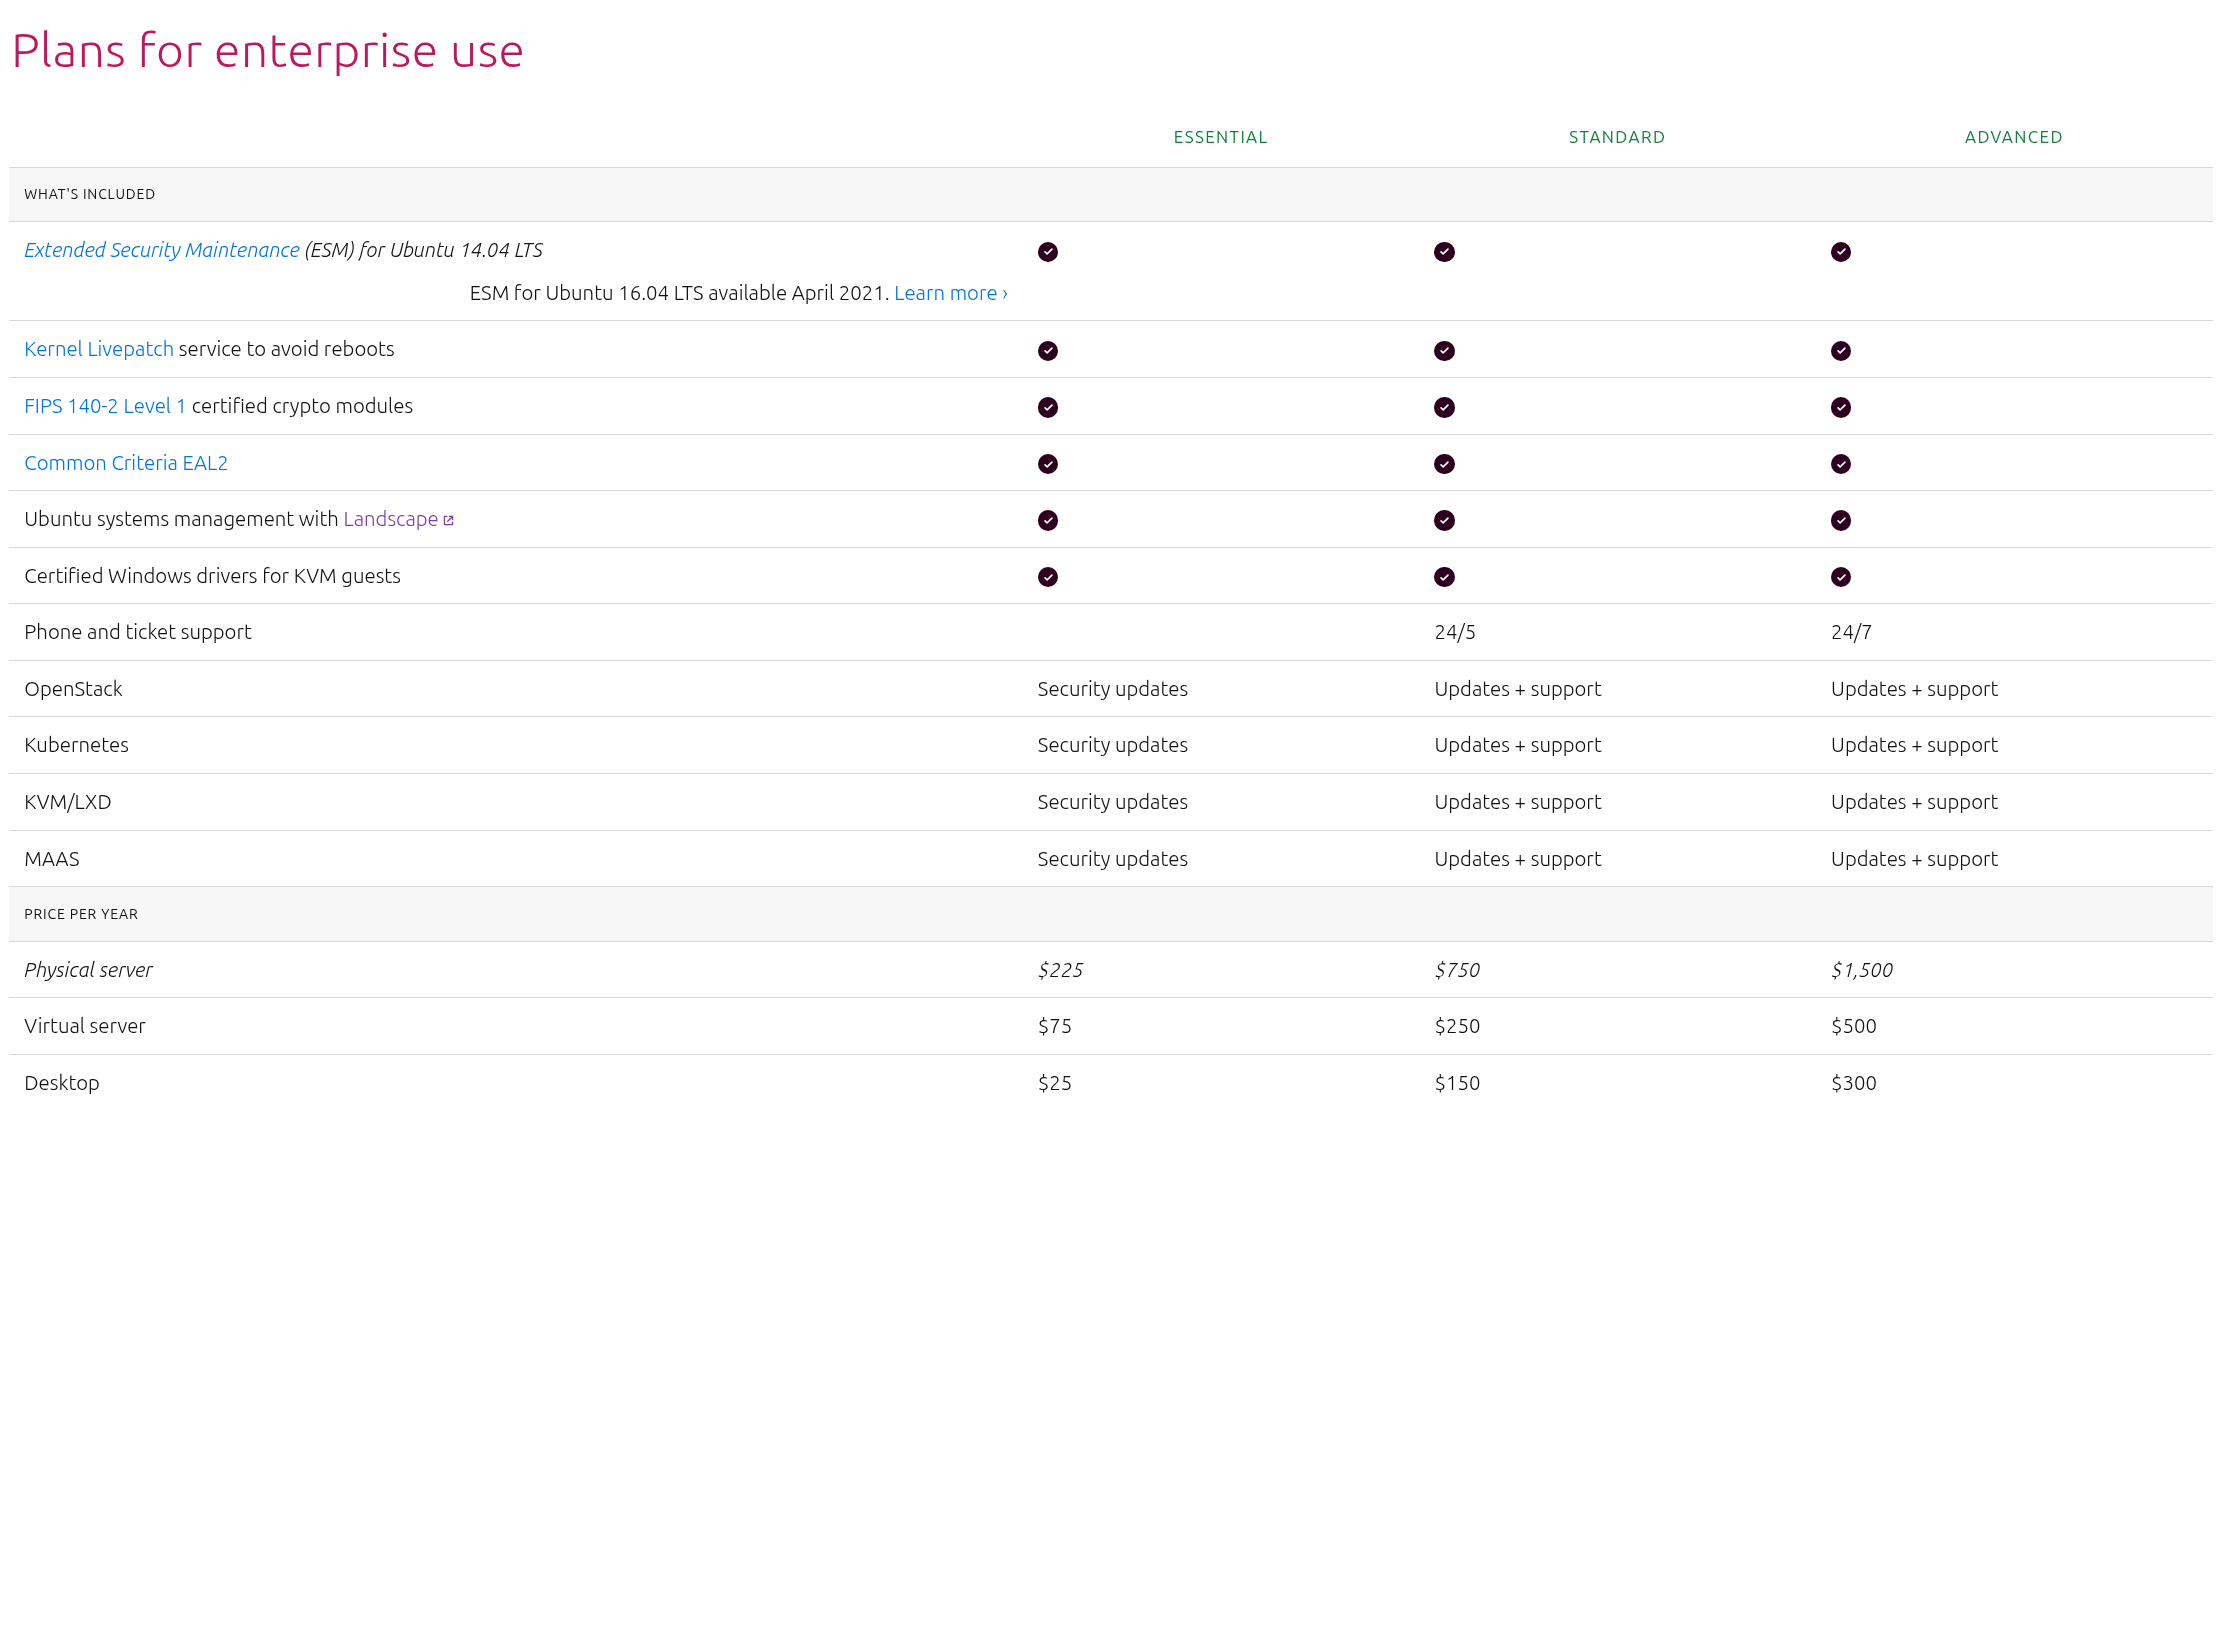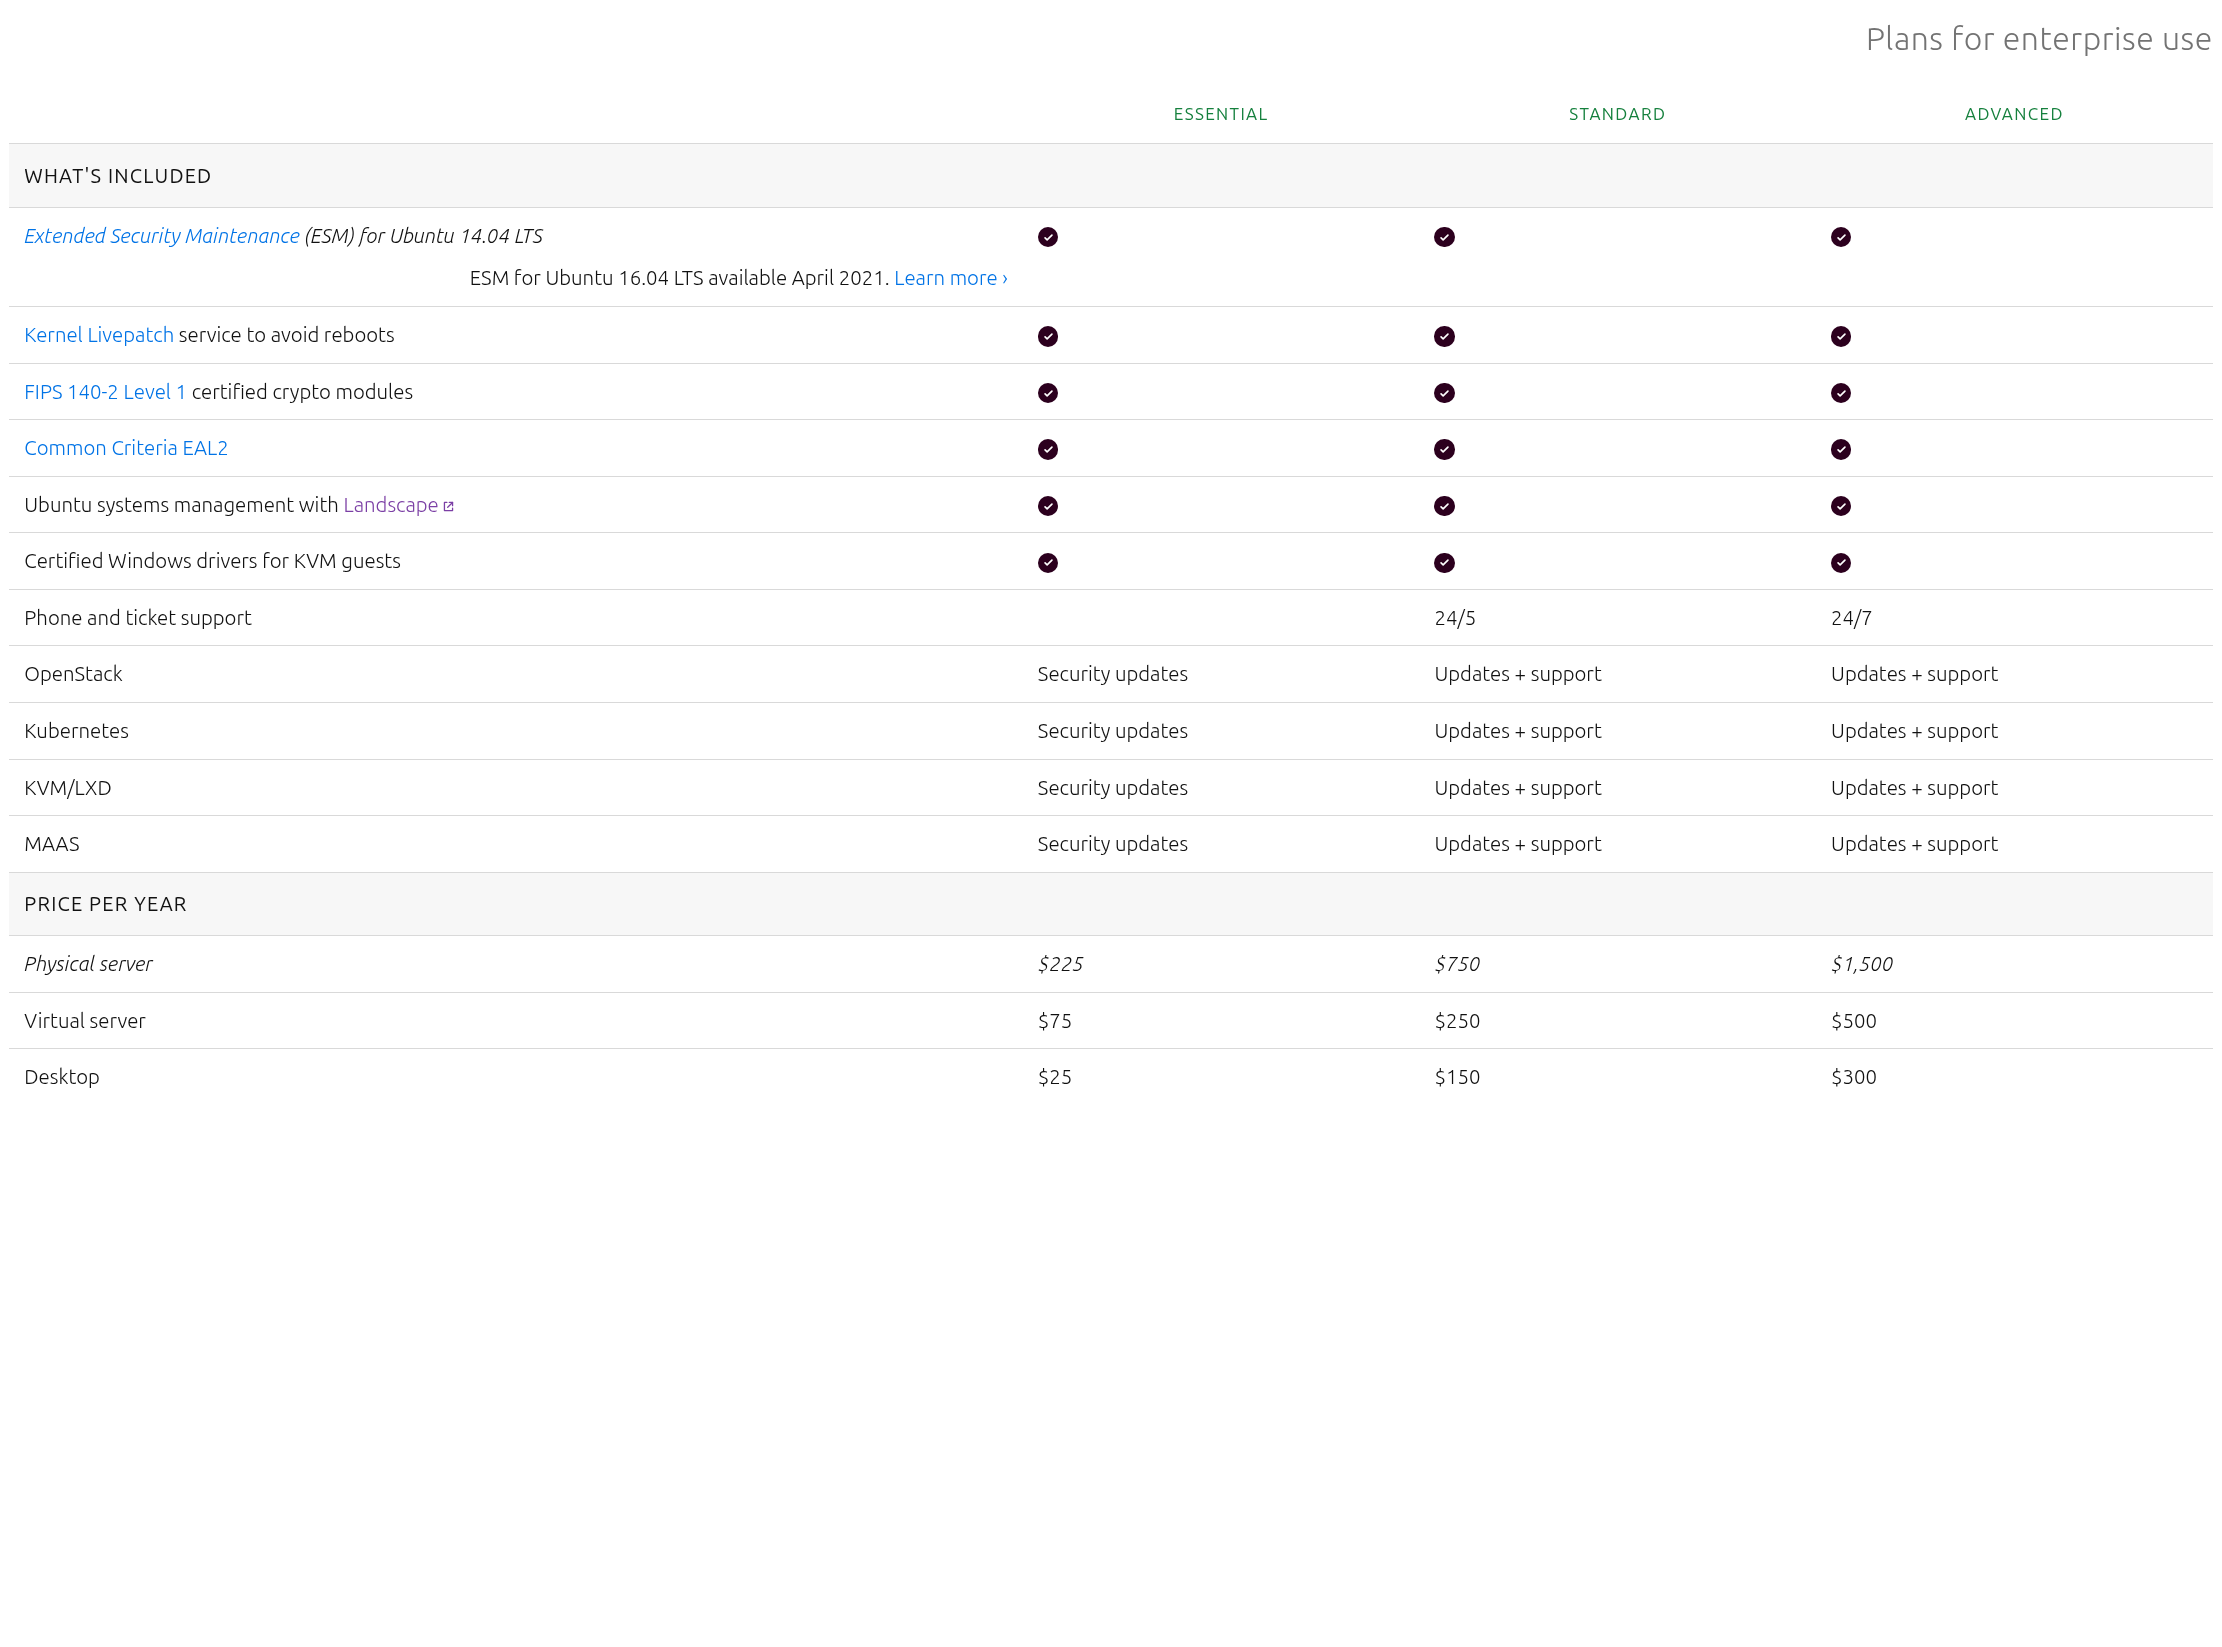--- a/index.html
+++ b/index.html
@@ -17,46 +17,45 @@
     font-family:"Ubuntu","Segoe UI","Helvetica Neue",Arial,sans-serif;
     color:var(--text);
     font-size:20.4px;
     line-height:1.45;
     background:#fff;
     padding:11px 9.3px 37px 9.3px;
     font-weight:300;
   }
   h1{
     font-weight:200;
-    font-size:32px;
+    font-size:48px;
     letter-spacing:0.5px;
     margin:3.7px 0 28px 1.9px;
-    color:#737373;
-    text-align:right;
+    color:#be185d;
   }
   table{
     width:100%;
     border-collapse:collapse;
     table-layout:fixed;
   }
   col.label{width:46%;}
   col.plan{width:18%;}
   thead th{
     font-weight:400;
     font-size:17px;
     letter-spacing:.08em;
     color:#15803d;
     text-align:center;
     padding:13px 9.3px 16.7px 9.3px;
     border-bottom:0.9px solid var(--border);
   }
   thead th.first{text-align:left;}
   tr.section td{
     background:var(--section-bg);
-    font-size:20px;
+    font-size:14px;
     letter-spacing:.06em;
     color:#111;
     font-weight:400;
     padding:16.7px 15px;
     border-top:0.9px solid var(--border);
     border-bottom:0.9px solid var(--border);
   }
   tbody td{
     padding:13px 15px;
     border-top:0.9px solid var(--border);

